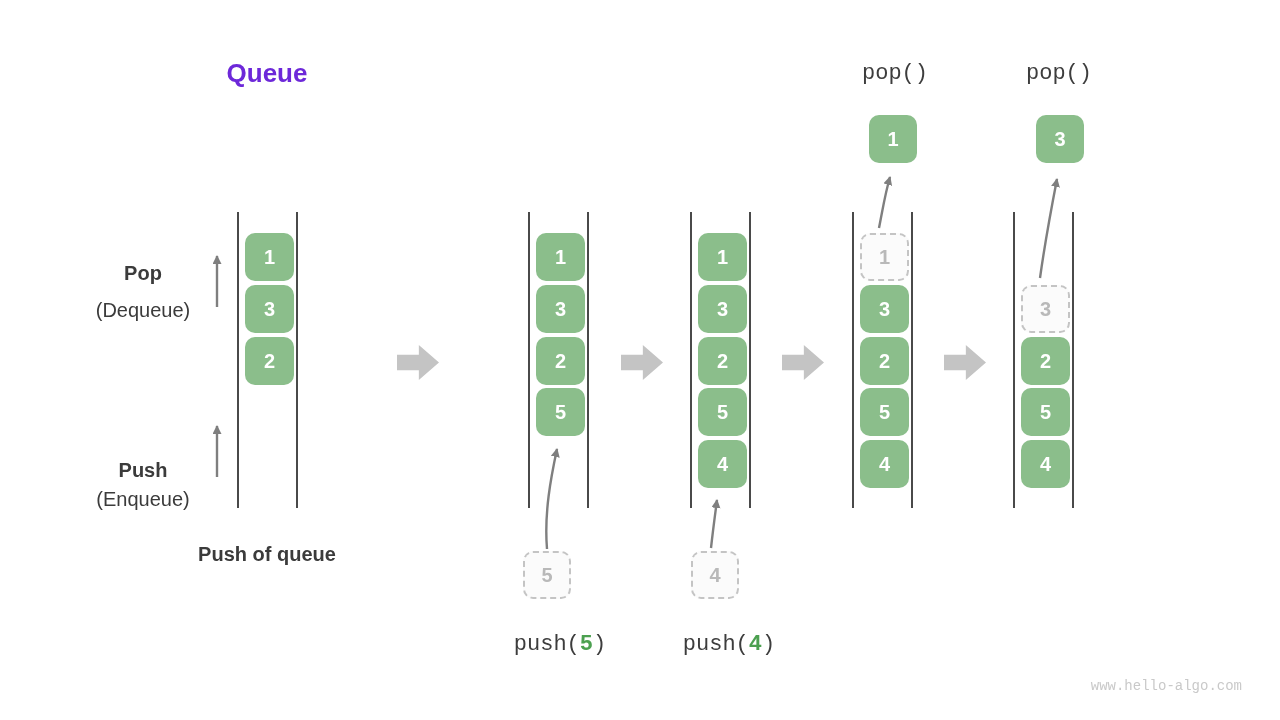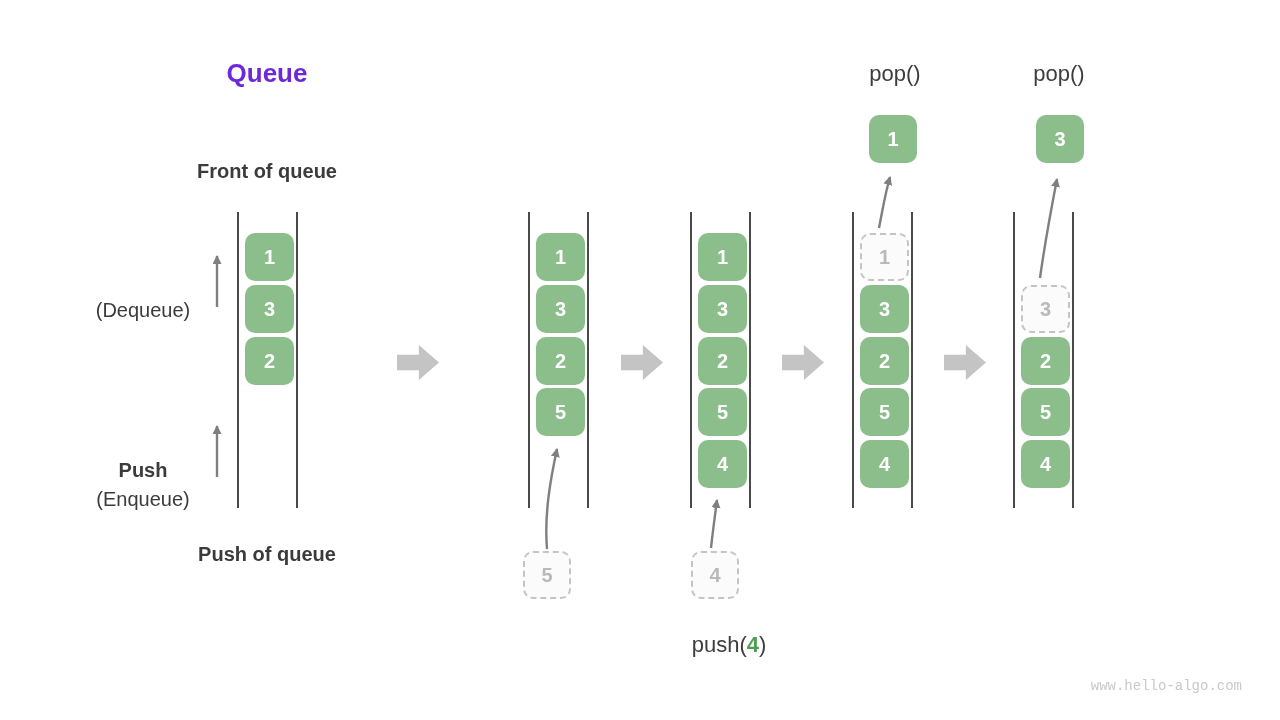--- a/index.html
+++ b/index.html
@@ -40,21 +40,21 @@
     display:flex; align-items:center; justify-content:center;
     color:#b9b9b9; font-size:20px; font-weight:bold;
   }
   .popped {
     position:absolute; width:48px; height:48px; border-radius:10px;
     background:#8BBE8B; display:flex; align-items:center; justify-content:center;
     color:#ffffff; font-size:20px; font-weight:bold;
   }
   .mono-label {
     position:absolute; width:200px; text-align:center;
-    font-family:Liberation Sans, sans-serif; font-size:22px; color:#3D3D3D;
+    font-family:Liberation Mono, monospace; font-size:22px; color:#3D3D3D;
   }
   .mono-label .accent { color:#4CA050; font-weight:bold; }
   .block-arrow {
     position:absolute; top:345px; width:42px; height:35px; background:#C4C4C4;
     clip-path:polygon(0 28%, 52% 28%, 52% 0, 100% 50%, 52% 100%, 52% 72%, 0 72%);
   }
   .arrows-layer { position:absolute; left:0; top:0; pointer-events:none; }
   .watermark {
     position:absolute; right:38px; top:678px;
     font-family:Liberation Mono, monospace; font-size:14px; color:#C9C9C9;
@@ -75,41 +75,42 @@
       <path d="M217,307 L217,256" marker-end="url(#ah)"></path>
       <path d="M217,477 L217,426" marker-end="url(#ah)"></path>
       <path d="M547,549 C544,513 551,477 557,449" marker-end="url(#ah)"></path>
       <path d="M711,548 C713,530 715,515 717,500" marker-end="url(#ah)"></path>
       <path d="M879,228 C883,208 885,194 890,177" marker-end="url(#ah)"></path>
       <path d="M1040,278 C1045,242 1051,210 1057,179" marker-end="url(#ah)"></path>
     </g>
   </svg>
 
   <div class="title">Queue</div>
-  <div class="side-label bold" style="left:117px; top:160px; width:300px;">Front of queue</div>
   <div class="side-label bold" style="left:117px; top:543px; width:300px;">Push of queue</div>
+  <div class="side-label bold" style="left:43px; top:262px; width:200px;">Pop</div>
   <div class="side-label" style="left:43px; top:299px; width:200px;">(Dequeue)</div>
   <div class="side-label bold" style="left:43px; top:459px; width:200px;">Push</div>
   <div class="side-label" style="left:43px; top:488px; width:200px;">(Enqueue)</div>
 
   <div class="queue q1">
     <div class="item slot0">1</div>
     <div class="item slot1">3</div>
     <div class="item slot2">2</div>
   </div>
 
   <div class="block-arrow" style="left:397px;"></div>
 
   <div class="queue q2">
     <div class="item slot0">1</div>
     <div class="item slot1">3</div>
     <div class="item slot2">2</div>
     <div class="item slot3">5</div>
   </div>
   <div class="staged" style="left:523px; top:551px;">5</div>
+  <div class="mono-label" style="left:460px; top:632px;"><span>push(</span><span class="accent">5</span><span>)</span></div>
 
   <div class="block-arrow" style="left:621px;"></div>
 
   <div class="queue q3">
     <div class="item slot0">1</div>
     <div class="item slot1">3</div>
     <div class="item slot2">2</div>
     <div class="item slot3">5</div>
     <div class="item slot4">4</div>
   </div>

